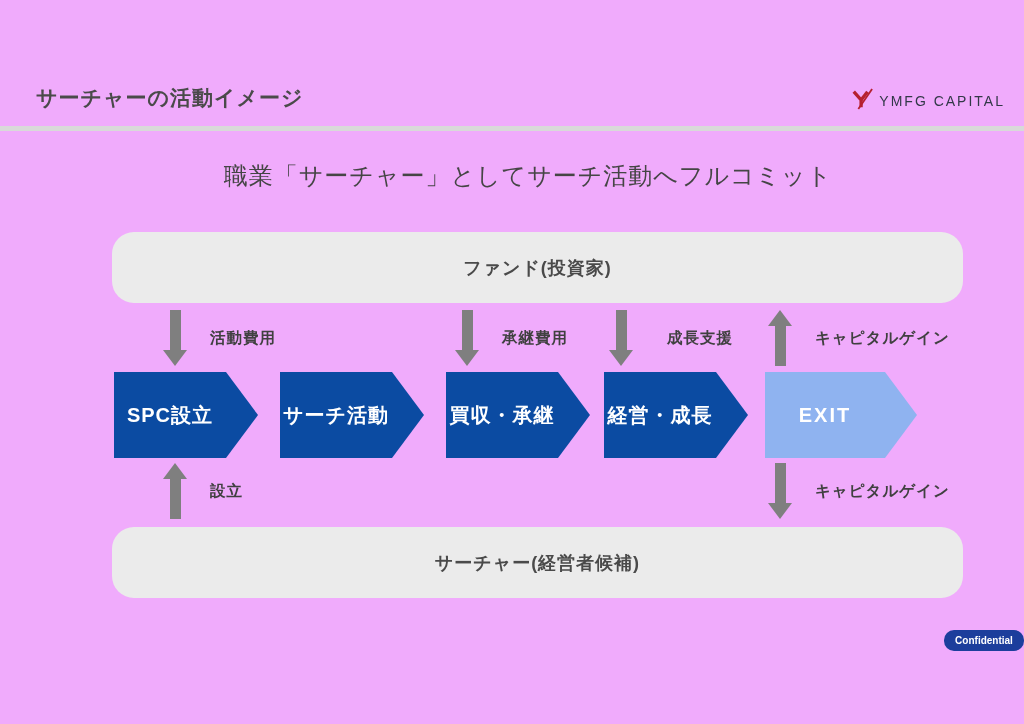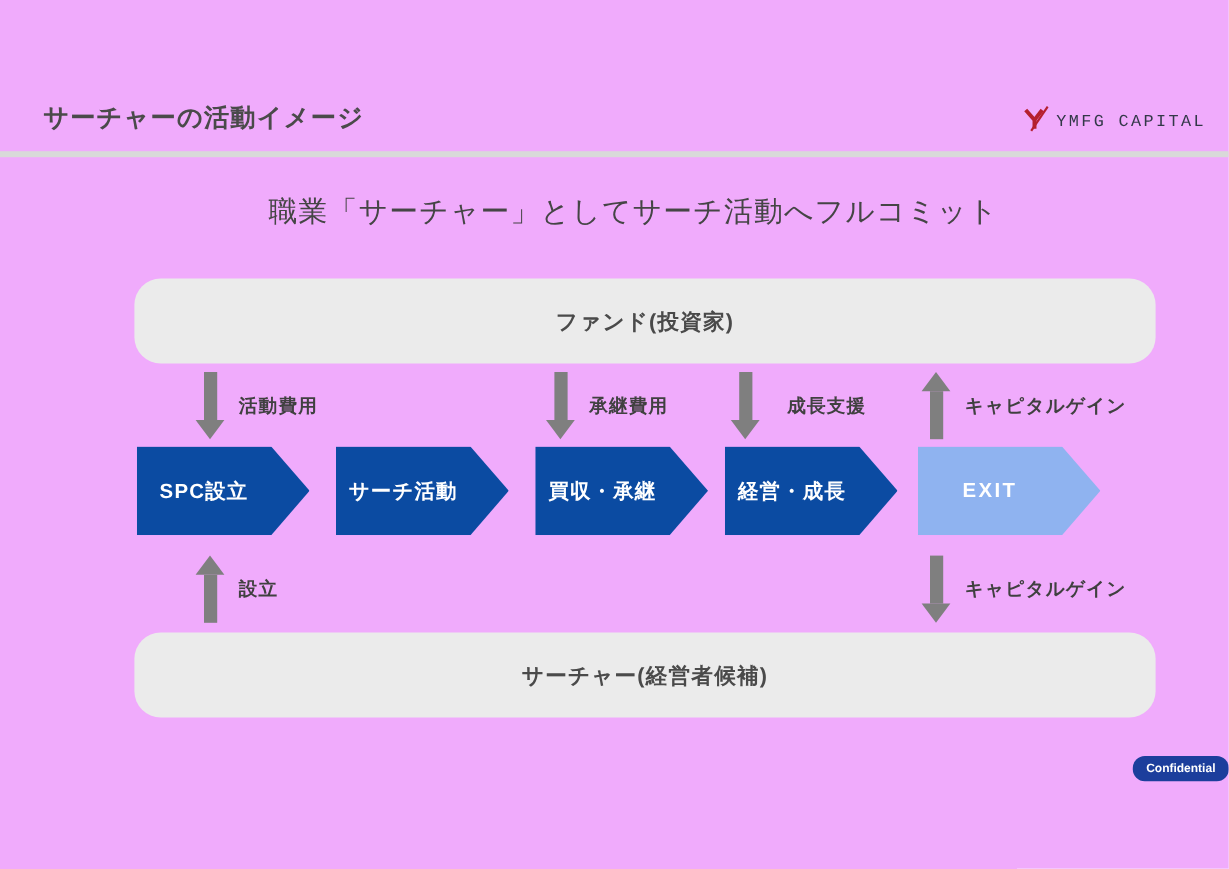--- a/index.html
+++ b/index.html
@@ -3,47 +3,47 @@
 <meta charset="utf-8">
 <style>
   * { margin:0; padding:0; box-sizing:border-box; }
   html,body { width:1024px; height:724px; }
   body { font-family:"Liberation Sans","DejaVu Sans",sans-serif; background:#ffffff; }
   .slide { position:relative; width:1024px; height:724px; background:#f0abfc; overflow:hidden; }
 
   
   .page-title { position:absolute; left:36px; top:84px; font-size:21px; font-weight:bold; color:#4a4a4a; letter-spacing:1px; }
   .logo { position:absolute; right:19px; top:88px; display:flex; align-items:center; gap:6px; }
-  .logo-text { font-family:Liberation Mono, monospace; font-size:14px; color:#323848; letter-spacing:2px; }
+  .logo-text { font-family:Liberation Sans, sans-serif; font-size:14px; color:#323848; letter-spacing:2px; }
   .divider { position:absolute; left:0; top:126px; width:1024px; height:5px; background:#d9d9d9; }
 
   
   .heading { position:absolute; left:16px; top:160px; width:1024px; text-align:center; font-size:24px; font-weight:normal; color:#454545; letter-spacing:1px; }
 
   
   .gray-box { position:absolute; left:112px; width:851px; height:71px; background:#ebebeb; border-radius:22px;
               display:flex; align-items:center; justify-content:center; font-size:18px; font-weight:bold; color:#4a4a4a; letter-spacing:1px; }
   .fund-box { top:232px; }
   .searcher-box { top:527px; }
 
   
   .flow { position:absolute; display:flex; align-items:center; height:58px; }
   .row1 { top:309px; }
   .row2 { top:462px; }
   .arrow { width:24px; display:flex; flex-direction:column; align-items:center; flex:0 0 auto; }
   .shaft { width:11px; height:40px; background:#7f7f7f; }
   .head-down { width:0; height:0; border-left:12px solid transparent; border-right:12px solid transparent; border-top:16px solid #7f7f7f; }
   .head-up { width:0; height:0; border-left:12px solid transparent; border-right:12px solid transparent; border-bottom:16px solid #7f7f7f; }
-  .flow-label { margin-left:12px; font-size:15.5px; font-weight:bold; color:#404040; letter-spacing:1px; white-space:nowrap; }
+  .flow-label { margin-left:23px; font-size:15.5px; font-weight:bold; color:#404040; letter-spacing:1px; white-space:nowrap; }
 
   
-  .chevron { position:absolute; top:372px; height:74px; background:#0b4ba2;
+  .chevron { position:absolute; top:372px; height:86px; background:#0b4ba2;
              clip-path:polygon(0 0, calc(100% - 32px) 0, 100% 50%, calc(100% - 32px) 100%, 0 100%);
              display:flex; align-items:center; justify-content:center; padding-right:32px;
-             color:#ffffff; font-size:17px; font-weight:bold; letter-spacing:1px; white-space:nowrap; }
+             color:#ffffff; font-size:20px; font-weight:bold; letter-spacing:1px; white-space:nowrap; }
   .chevron.light { background:#8fb3f0; }
 
   
   .confidential { position:absolute; right:0; top:630px; width:80px; height:21px; background:#1c3e9c;
                   display:flex; align-items:center; justify-content:center; color:#ffffff; font-size:10px; font-weight:bold;border-radius:10px; }
 </style>
 </head>
 <body>
 
 <div class="slide">

